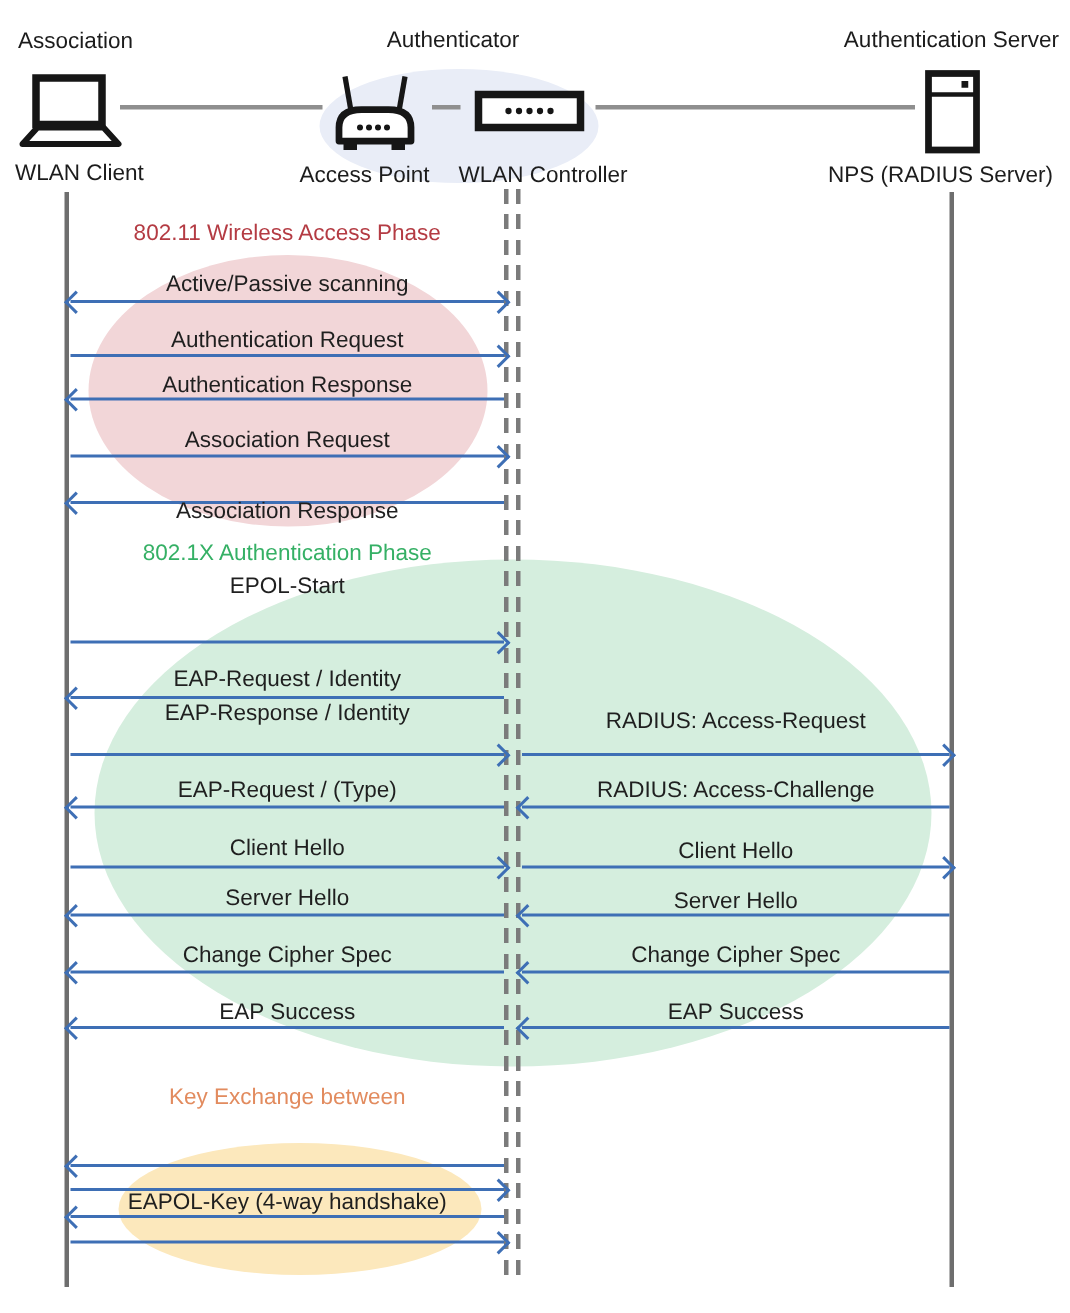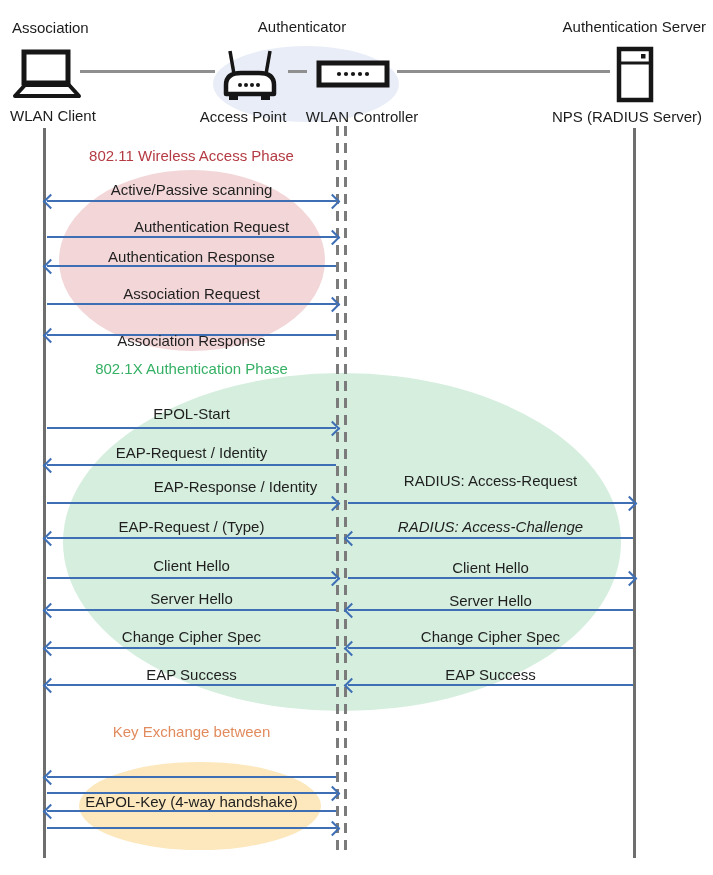--- a/index.html
+++ b/index.html
@@ -98,46 +98,46 @@
 
   <div class="phase-title" id="t-wireless">802.11 Wireless Access Phase</div>
   <div class="phase-title" id="t-dot1x">802.1X Authentication Phase</div>
   <div class="phase-title" id="t-key">
     <div>Key Exchange between</div>
   </div>
 
   <div class="lbl col-l" style="top:181px;">Active/Passive scanning</div>
   <div class="arrow col-l dir-both" style="top:200px;"></div>
 
-  <div class="lbl col-l" style="top:218px;padding-left:20px;">Authentication Request</div>
+  <div class="lbl col-l" style="top:218px;">Authentication Request</div>
   <div class="arrow col-l dir-right" style="top:236px;"></div>
 
   <div class="lbl col-l" style="top:248px;">Authentication Response</div>
   <div class="arrow col-l dir-left" style="top:265px;"></div>
 
   <div class="lbl col-l" style="top:285px;">Association Request</div>
   <div class="arrow col-l dir-right" style="top:303px;"></div>
 
   <div class="lbl col-l" style="top:332px;">Association Response</div>
   <div class="arrow col-l dir-left" style="top:334px;"></div>
 
-  <div class="lbl col-l" style="top:405px;">EPOL-Start</div>
+  <div class="lbl col-l" style="top:382px;">EPOL-Start</div>
   <div class="arrow col-l dir-right" style="top:427px;"></div>
 
   <div class="lbl col-l" style="top:444px;">EAP-Request / Identity</div>
   <div class="arrow col-l dir-left" style="top:464px;"></div>
 
-  <div class="lbl col-l" style="top:478px;padding-left:44px;">EAP-Response / Identity</div>
+  <div class="lbl col-l" style="top:467px;">EAP-Response / Identity</div>
   <div class="arrow col-l dir-right" style="top:502px;"></div>
   <div class="lbl col-r" style="top:472px;">RADIUS: Access-Request</div>
   <div class="arrow col-r dir-right" style="top:502px;"></div>
 
   <div class="lbl col-l" style="top:518px;">EAP-Request / (Type)</div>
   <div class="arrow col-l dir-left" style="top:537px;"></div>
-  <div class="lbl col-r" style="top:518px;font-style:italic;">RADIUS: Access-Challenge</div>
+  <div class="lbl col-r" style="top:518px;">RADIUS: Access-Challenge</div>
   <div class="arrow col-r dir-left" style="top:537px;"></div>
 
   <div class="lbl col-l" style="top:557px;">Client Hello</div>
   <div class="arrow col-l dir-right" style="top:577px;"></div>
   <div class="lbl col-r" style="top:559px;">Client Hello</div>
   <div class="arrow col-r dir-right" style="top:577px;"></div>
 
   <div class="lbl col-l" style="top:590px;">Server Hello</div>
   <div class="arrow col-l dir-left" style="top:609px;"></div>
   <div class="lbl col-r" style="top:592px;">Server Hello</div>

